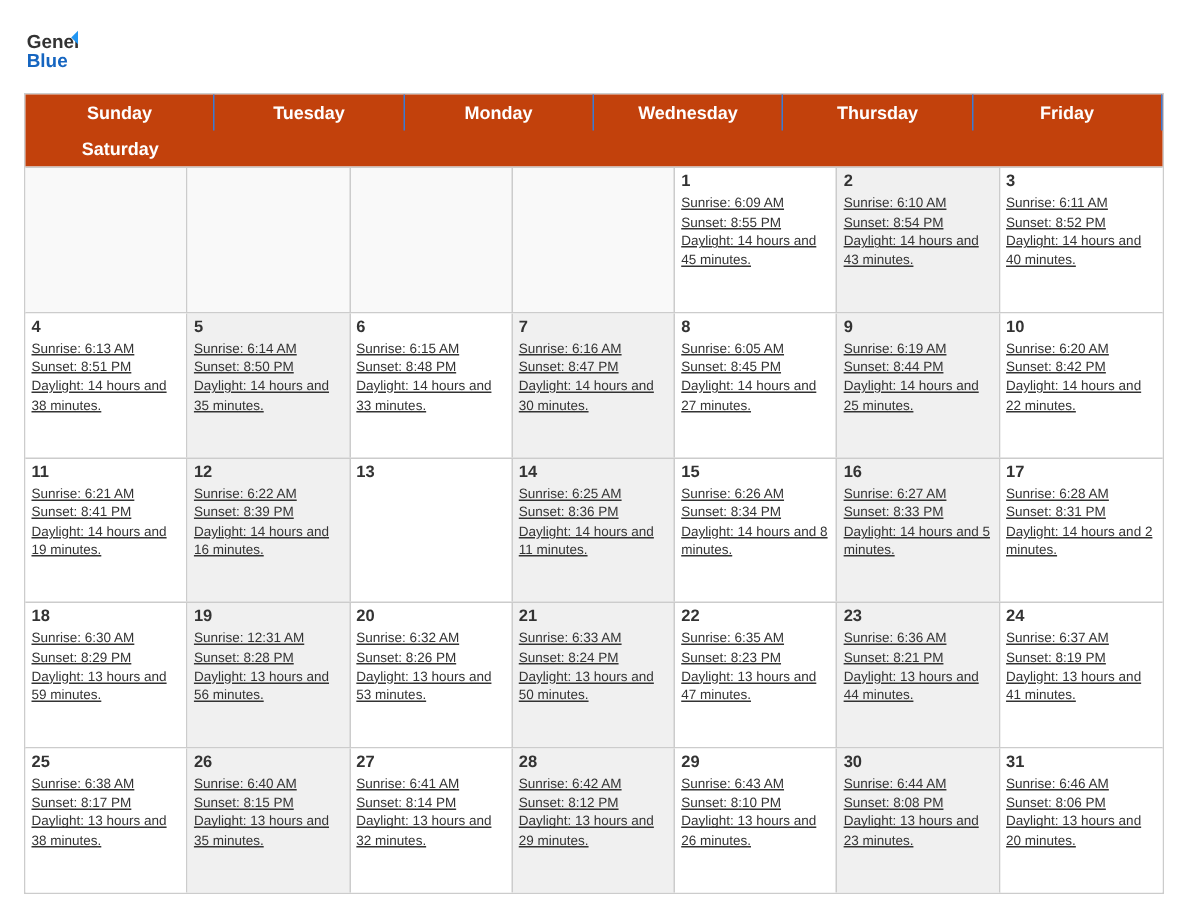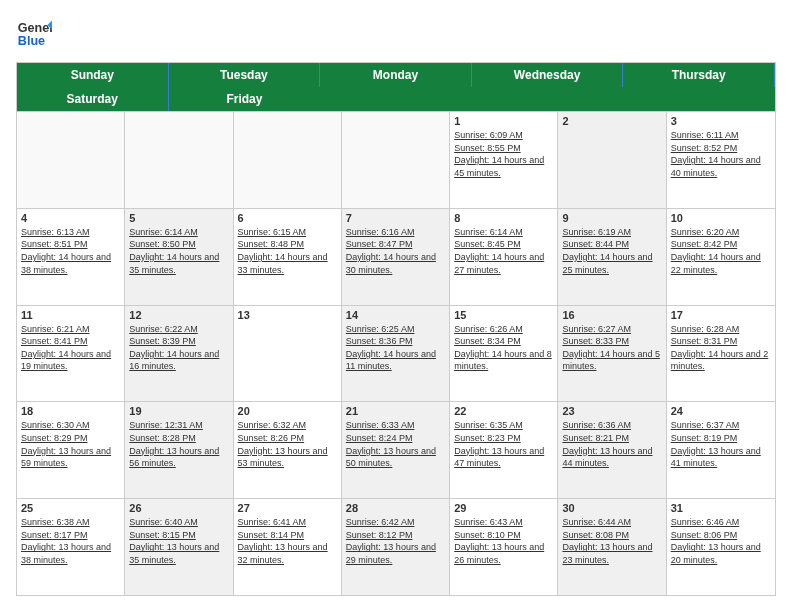--- a/index.html
+++ b/index.html
@@ -46,22 +46,22 @@
       color: #333;
     }
     .calendar {
       flex: 1;
       display: flex;
       flex-direction: column;
       border: 1px solid #ccc;
     }
     .cal-header {
       display: grid;
-      grid-template-columns: repeat(5, 1fr);
-      background: #15803d;
+      grid-template-columns: repeat(6, 1fr);
+      background: #c2410c;
     }
     .cal-header-cell {
       color: #fff;
       font-size: 12px;
       font-weight: bold;
       padding: 5px 4px;
       text-align: center;
       border-right: 1px solid #3a7bd5;
     }
     .cal-header-cell:last-child { border-right: none; }
@@ -123,37 +123,40 @@
     </div>
   </div>
 
   <div class="calendar">
     <div class="cal-header">
     <div class="cal-header-cell">Sunday</div>
         <div class="cal-header-cell">Tuesday</div>
         <div class="cal-header-cell">Monday</div>
         <div class="cal-header-cell">Wednesday</div>
         <div class="cal-header-cell">Thursday</div>
+        <div class="cal-header-cell">Friday</div>
         <div class="cal-header-cell">Saturday</div>
-        <div class="cal-header-cell">Friday</div>
       </div>
     <div class="cal-body">
     <div class="cal-row">
           <div class="cal-cell empty"></div>
           <div class="cal-cell empty"></div>
           <div class="cal-cell empty"></div>
           <div class="cal-cell empty"></div>
           <div class="cal-cell">
             <span class="day-num">1</span>
             <div class="cell-text">Sunrise: 6:09 AM
 Sunset: 8:55 PM
 Daylight: 14 hours and 45 minutes.</div>
           </div>
           <div class="cal-cell shaded">
             <span class="day-num">2</span>
+            <div class="cell-text">Sunrise: 6:10 AM
+Sunset: 8:54 PM
+Daylight: 14 hours and 43 minutes.</div>
           </div>
           <div class="cal-cell">
             <span class="day-num">3</span>
             <div class="cell-text">Sunrise: 6:11 AM
 Sunset: 8:52 PM
 Daylight: 14 hours and 40 minutes.</div>
           </div>
         </div>
         <div class="cal-row">
           <div class="cal-cell">
@@ -175,21 +178,21 @@
 Daylight: 14 hours and 33 minutes.</div>
           </div>
           <div class="cal-cell shaded">
             <span class="day-num">7</span>
             <div class="cell-text">Sunrise: 6:16 AM
 Sunset: 8:47 PM
 Daylight: 14 hours and 30 minutes.</div>
           </div>
           <div class="cal-cell">
             <span class="day-num">8</span>
-            <div class="cell-text">Sunrise: 6:14 AM
+            <div class="cell-text">Sunrise: 6:05 AM
 Sunset: 8:45 PM
 Daylight: 14 hours and 27 minutes.</div>
           </div>
           <div class="cal-cell shaded">
             <span class="day-num">9</span>
             <div class="cell-text">Sunrise: 6:19 AM
 Sunset: 8:44 PM
 Daylight: 14 hours and 25 minutes.</div>
           </div>
           <div class="cal-cell">

